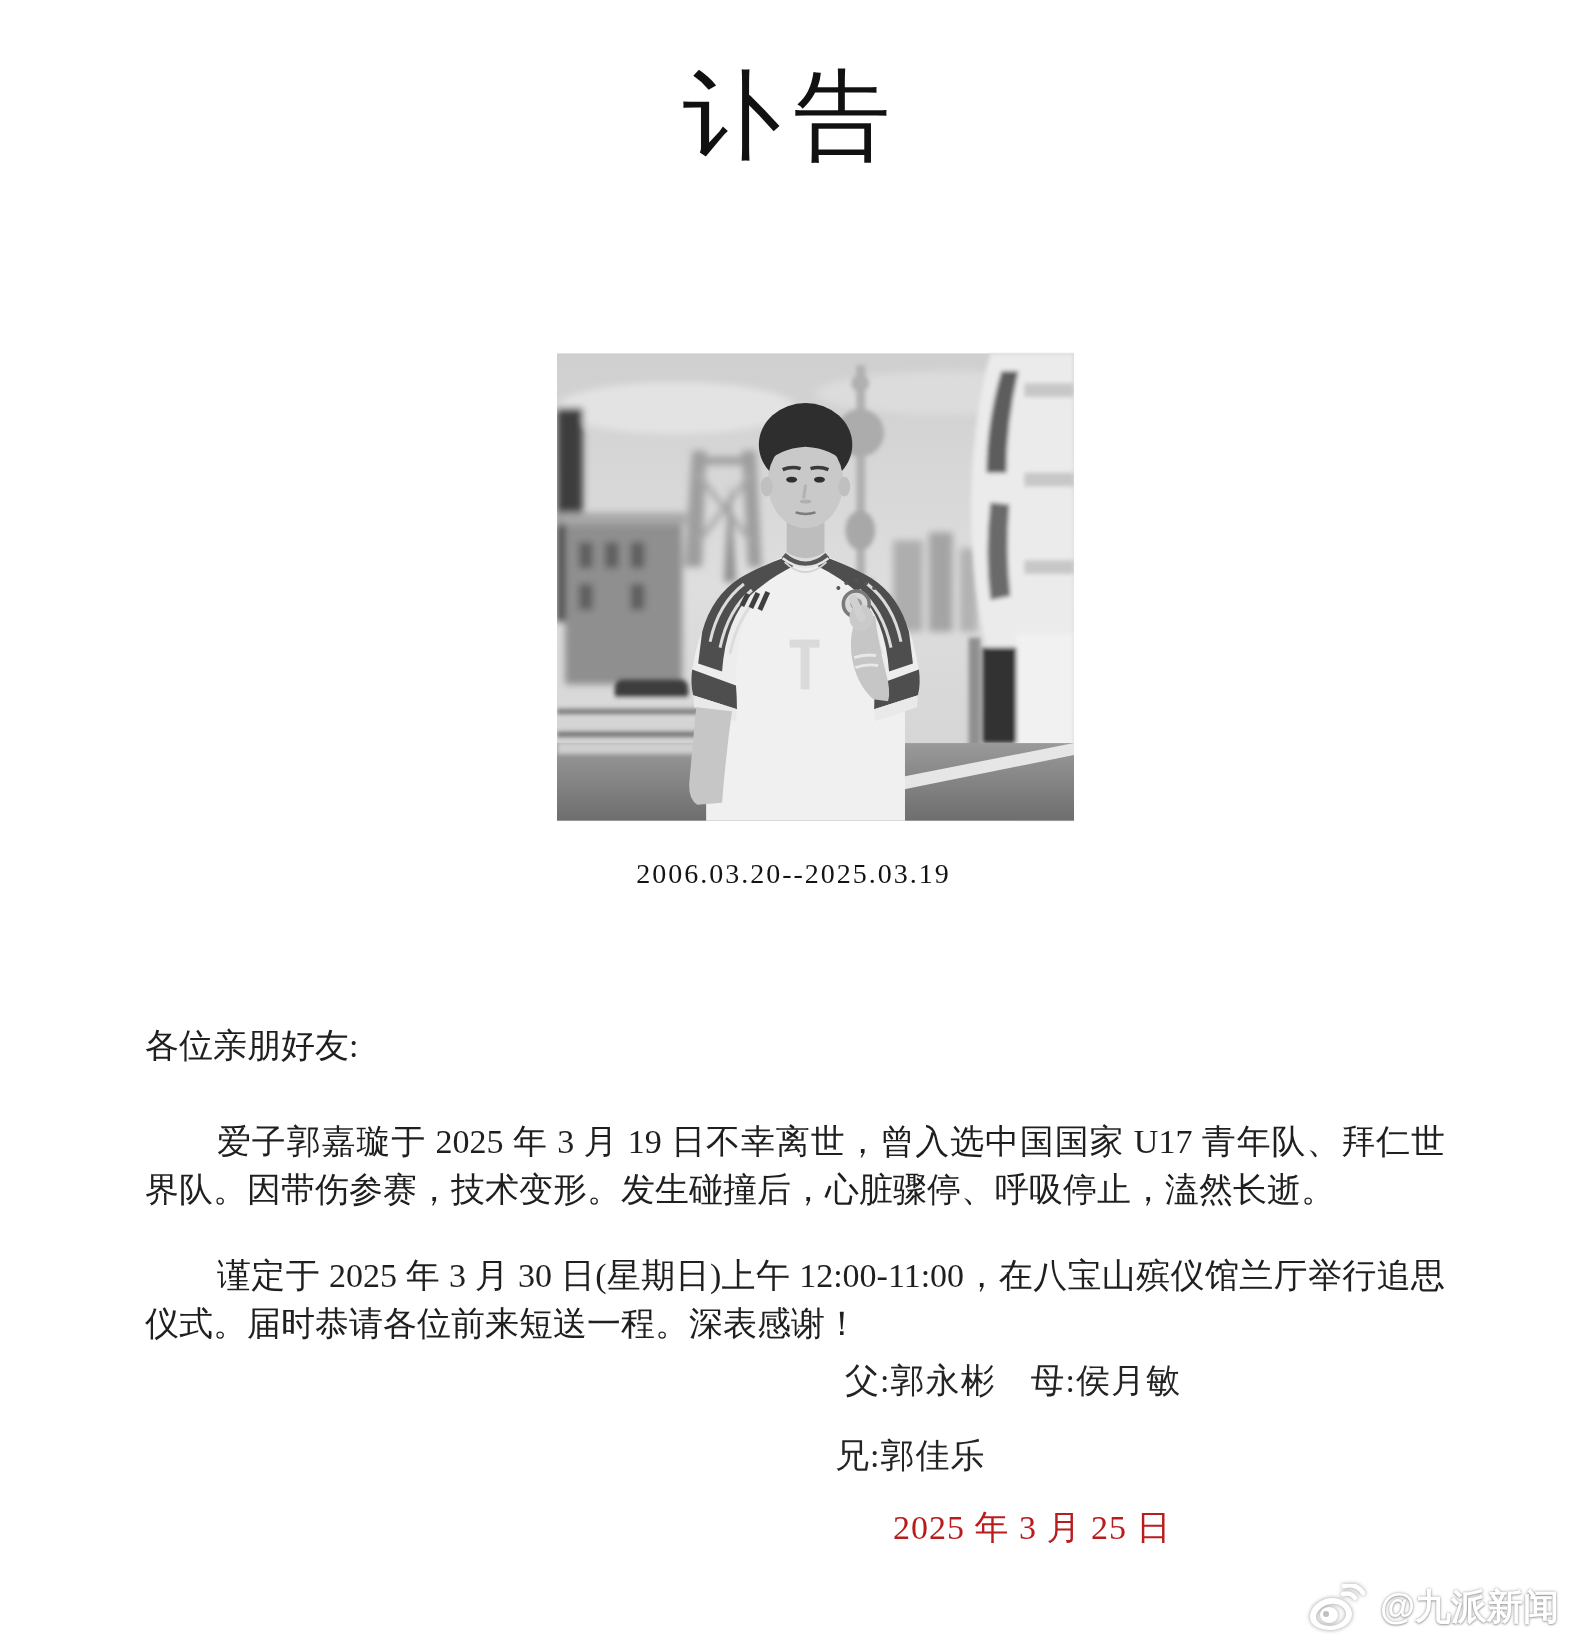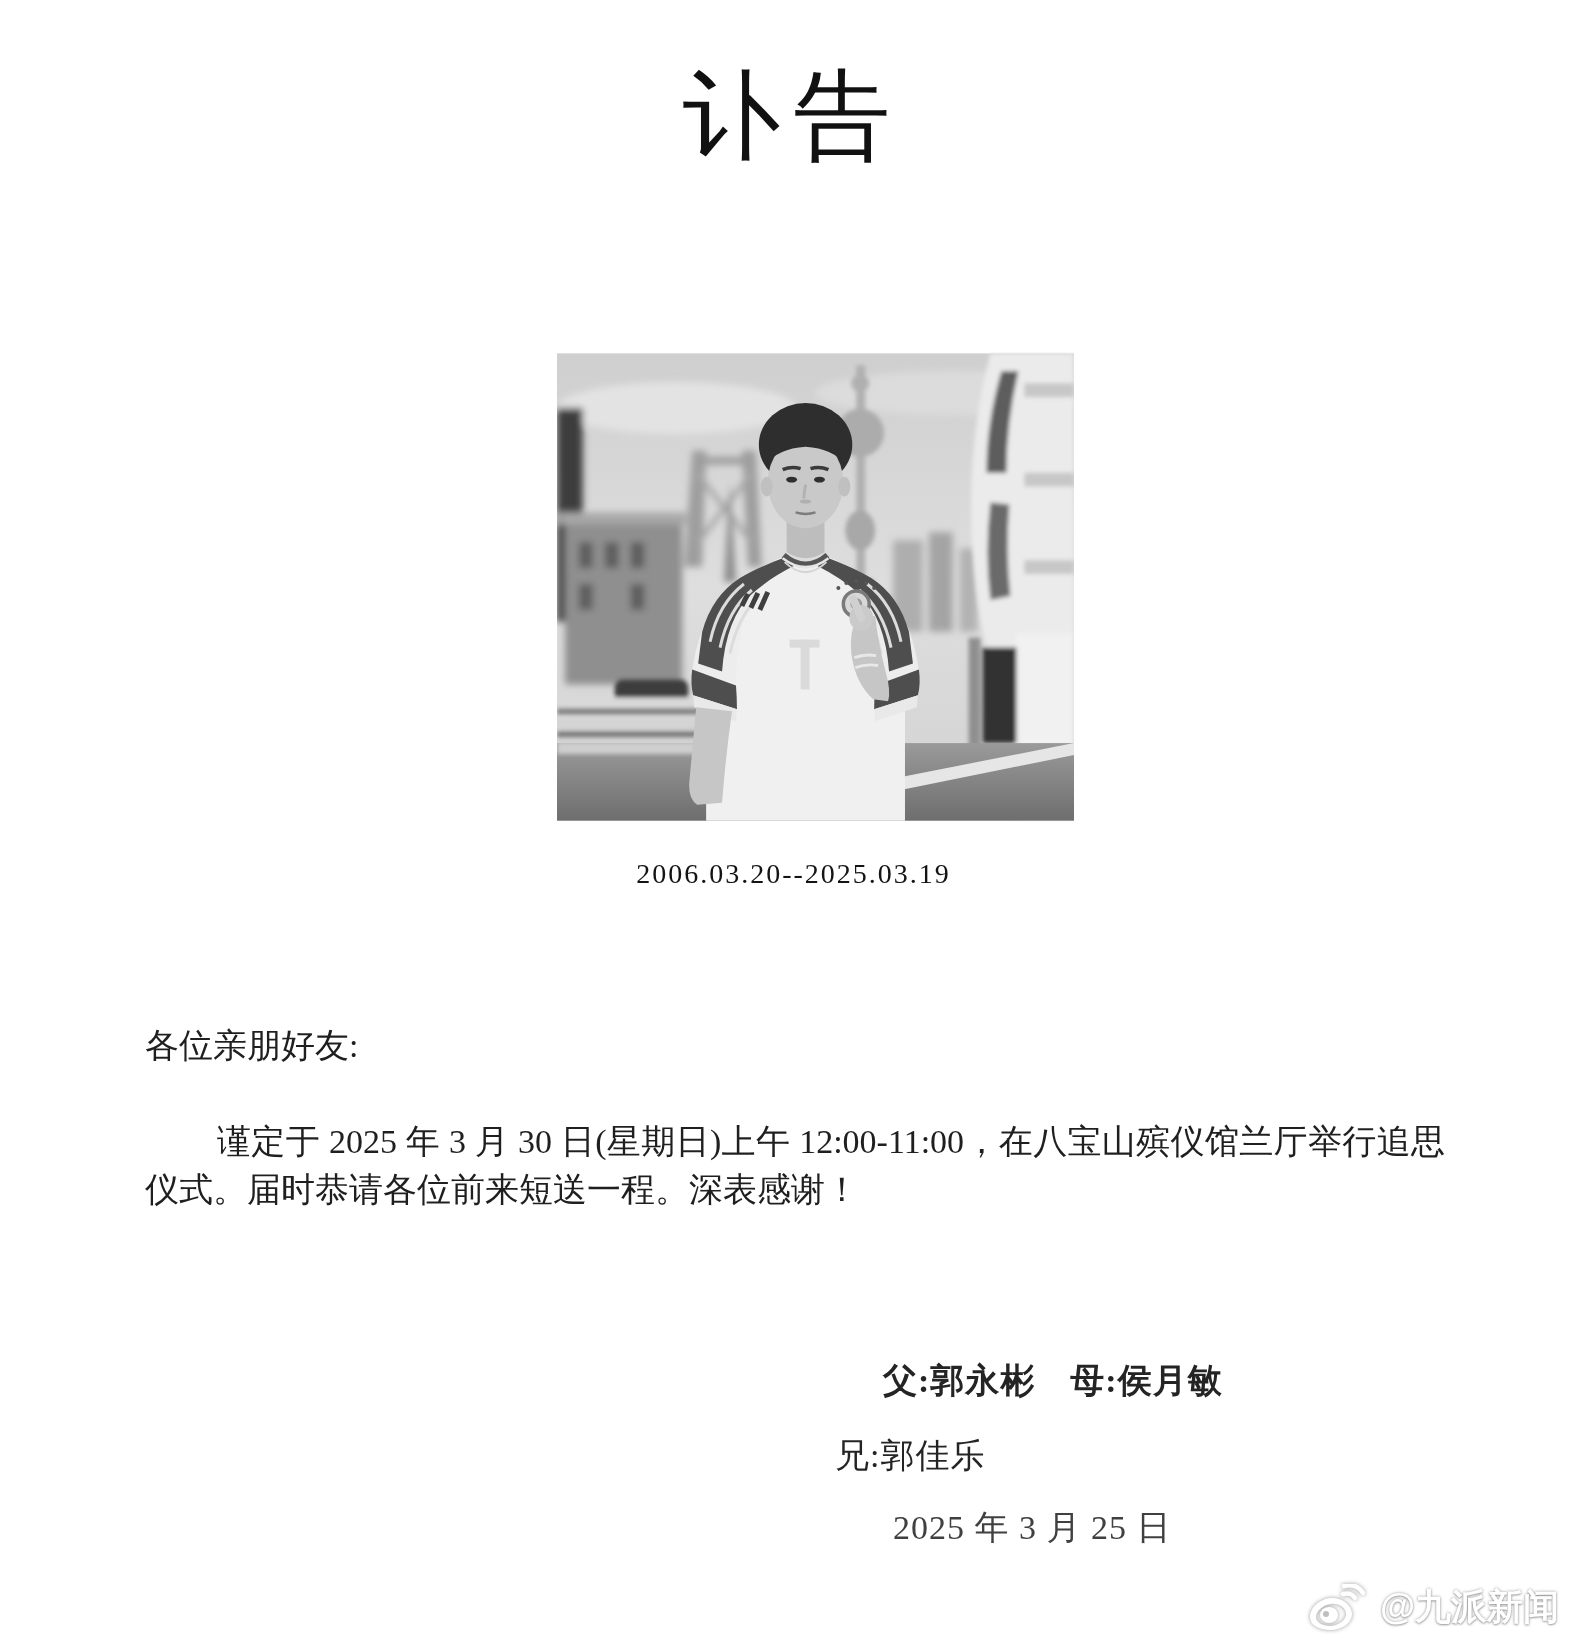--- a/index.html
+++ b/index.html
@@ -49,23 +49,23 @@
     text-indent: 72px;
     text-align: justify;
     text-align-last: left;
   }
   .sig {
     position: absolute;
     font-size: 34px;
     color: #242424;
     letter-spacing: 1px;
   }
-  .sig-parents { left: 883px; top: 1358px; font-weight: bold; }
+  .sig-parents { left: 845px; top: 1358px; }
   .sig-brother { left: 835px; top: 1433px; }
-  .sig-date    { left: 893px; top: 1505px; color: #404040; }
+  .sig-date    { left: 893px; top: 1505px; color: #b91c1c; }
   .watermark {
     position: absolute;
     right: 28px; bottom: 16px;
     display: flex;
     align-items: center;
     gap: 15px;
     font-family: "Liberation Sans", "DejaVu Sans", sans-serif;
     font-size: 36px;
     font-weight: bold;
     color: #ffffff;
@@ -220,20 +220,21 @@
         <ellipse cx="250" cy="149" rx="6" ry="2" fill="#b0b0b0"></ellipse>
         <path d="M240,160 Q250,163 260,160" stroke="#7c7c7c" stroke-width="2.5" fill="none"></path>
       </g>
     </svg>
   </div>
 
   <div class="photo-caption">2006.03.20--2025.03.19</div>
 
   <div class="body-text">
     <p class="greeting">各位亲朋好友:</p>
+    <p class="para">爱子郭嘉璇于 2025 年 3 月 19 日不幸离世，曾入选中国国家 U17 青年队、拜仁世界队。因带伤参赛，技术变形。发生碰撞后，心脏骤停、呼吸停止，溘然长逝。</p>
     <p class="para">谨定于 2025 年 3 月 30 日(星期日)上午 12:00-11:00，在八宝山殡仪馆兰厅举行追思仪式。届时恭请各位前来短送一程。深表感谢！</p>
   </div>
 
   <div class="sig sig-parents">父:郭永彬 母:侯月敏</div>
   <div class="sig sig-brother">兄:郭佳乐</div>
   <div class="sig sig-date">2025 年 3 月 25 日</div>
 
   <div class="watermark">
     <svg class="wm-icon" width="58" height="48" viewBox="0 0 58 48" xmlns="http://www.w3.org/2000/svg">
       <path d="M24,14 C12,15 3,24 3,33 C3,41 12,46 23,46 C35,46 45,39 45,30 C45,22 36,13 24,14 Z

